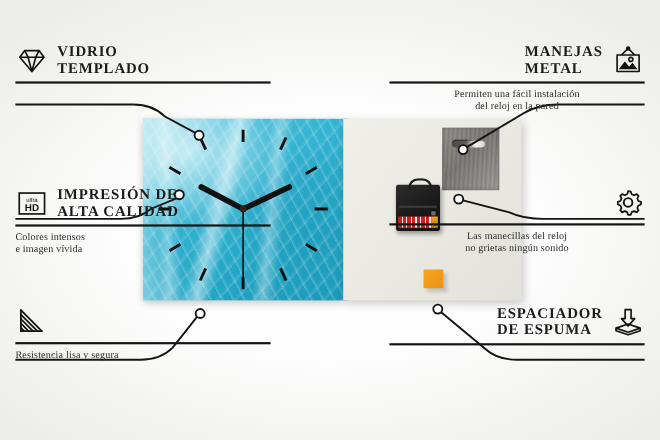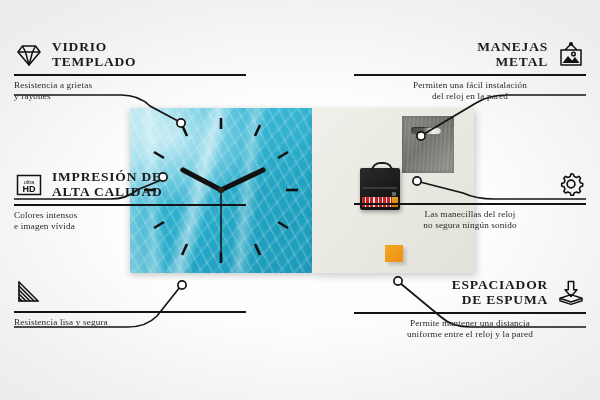--- a/index.html
+++ b/index.html
@@ -19,21 +19,21 @@
   .feat .head{display:flex;align-items:center;gap:8px;}
   .feat.left .head{justify-content:flex-start;}
   .feat.right .head{justify-content:flex-end;}
   .ttl{
     font-family:"Liberation Serif",serif;
     font-size:13.5px;line-height:14.5px;font-weight:700;
     letter-spacing:.8px;color:#1b1b1b;text-transform:uppercase;
     white-space:pre-line;
   }
   .feat.left .ttl{text-align:left;}
-  .feat.right .ttl{text-align:right;}
+  .feat.right .ttl{text-align:left;}
   .rule{height:1.6px;background:#141414;margin-top:5px;width:100%;}
   .sub{
     font-family:"Liberation Serif",serif;
     font-size:9.2px;line-height:11.6px;color:#2a2a2a;
     margin-top:4px;white-space:pre-line;letter-spacing:.15px;
   }
   .feat.left .sub{text-align:left;}
   .feat.right .sub{text-align:center;}
   .ico{width:30px;height:28px;flex:0 0 30px;display:block;}
   .ico svg{display:block;width:30px;height:28px;}
@@ -192,22 +192,20 @@
           <path d="M4 11 L15 24 L26 11 L21.5 5 L8.5 5 Z"></path>
           <path d="M4 11 L26 11"></path>
               <path d="M8.5 5 L11.5 11 L15 24 L18.5 11 L21.5 5"></path>
         </g>
           </svg>
       </span>
       <span class="ttl">VIDRIO
 TEMPLADO</span>
     </div>
     <div class="rule"></div>
-    <div class="sub">Resistencia a grietas
-y rayones</div>
   </div>
 
   <div class="feat left" id="f-print">
     <div class="head">
       <span class="ico">
         <svg viewBox="0 0 30 28">
           <rect x="3.5" y="4.5" width="23" height="19" fill="none" stroke="#111" stroke-width="1.5"></rect>
           <text x="15" y="12.6" font-family="Liberation Sans, sans-serif" font-size="5.4" text-anchor="middle" fill="#111">ultra</text>
           <text x="15" y="21" font-family="Liberation Sans, sans-serif" font-size="9" font-weight="bold" text-anchor="middle" fill="#111">HD</text>
         </svg>
@@ -267,35 +265,33 @@
         <svg viewBox="0 0 30 28">
             <g fill="none" stroke="#111" stroke-width="1.7" stroke-linejoin="round">
           <path d="M15 3.5 l2.6 .45 .9 2.55 2.5 1.0 2.4-1.2 1.85 1.85 -1.2 2.4 1.0 2.5 2.55 .9 0 2.6 -2.55 .9 -1.0 2.5 1.2 2.4 -1.85 1.85 -2.4-1.2 -2.5 1.0 -.9 2.55 -2.6 0 -.9-2.55 -2.5-1.0 -2.4 1.2 -1.85-1.85 1.2-2.4 -1.0-2.5 -2.55-.9 0-2.6 2.55-.9 1.0-2.5 -1.2-2.4 1.85-1.85 2.4 1.2 2.5-1.0 .9-2.55 Z" transform="scale(.93) translate(1.1,.6)"></path>
           <circle cx="15" cy="14" r="3.9"></circle>
         </g>
           </svg>
       </span>
     </div>
     <div class="rule"></div>
     <div class="sub">Las manecillas del reloj
-no segura ningún sonido</div>
+no grietas ningún sonido</div>
   </div>
 
   <div class="feat right" id="f-foam">
     <div class="head">
       <span class="ttl">ESPACIADOR
 DE ESPUMA</span>
       <span class="ico">
         <svg viewBox="0 0 30 28">
             <g fill="none" stroke="#111" stroke-width="1.5" stroke-linejoin="round">
           <path d="M12.3 2.5 h5.4 v8.2 h3.3 L15 17.4 L9 10.7 h3.3 Z"></path>
           <path d="M15 15.6 L26 19.3 L15 23 L4 19.3 Z"></path>
           <path d="M4 19.3 v2.4 L15 25.4 L26 21.7 v-2.4"></path>
         </g>
           </svg>
       </span>
     </div>
     <div class="rule"></div>
-    <div class="sub">Permite mantener una distancia
-uniforme entre el reloj y la pared</div>
   </div>
 
 </div>
 
 </body></html>

